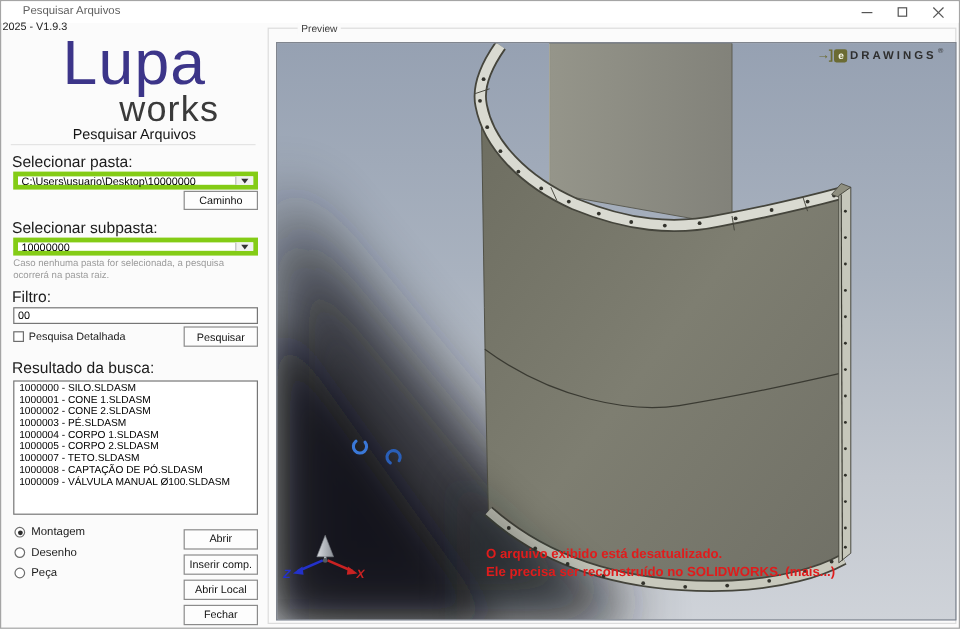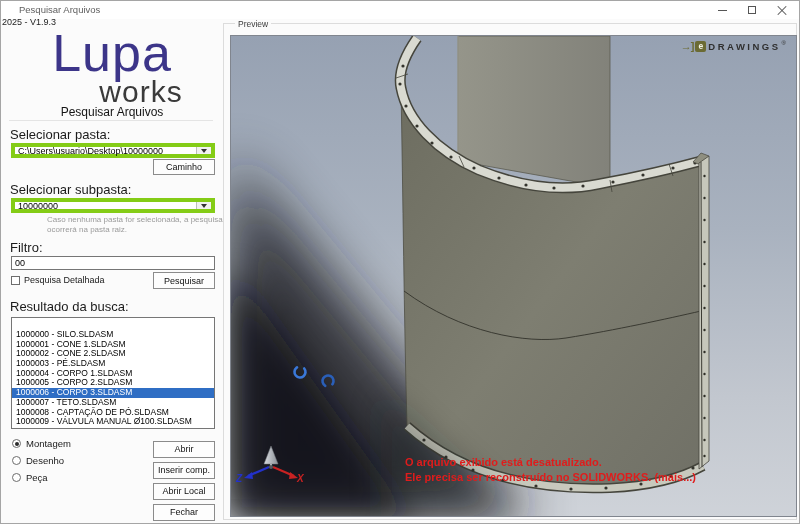--- a/index.html
+++ b/index.html
@@ -31,44 +31,44 @@
   .combo { position:absolute; left:10px; width:204px; height:15px; background:#fff;
            border:4px solid #84cc16; display:flex; align-items:center; }
   .combo-text { flex:1; font-size:9px; color:#000; padding-left:3px; white-space:nowrap; overflow:hidden; }
   .combo-btn { width:15px; height:100%; background:#f1f1f1; border-left:1px solid #bdbdbd;
                display:flex; align-items:center; justify-content:center; }
   .tri-down { width:0; height:0; border-left:3.5px solid transparent; border-right:3.5px solid transparent; border-top:4.5px solid #333; }
 
   .btn { position:absolute; background:#fdfdfd; border:1px solid #8b8b8b; font-size:9px; color:#111;
          display:flex; align-items:center; justify-content:center; font-family:"Liberation Sans",sans-serif; }
 
-  .hint { position:absolute; left:10px; top:214px; width:202px; font-size:8px; line-height:9.5px; color:#9b9b9b;margin-left:36px; }
+  .hint { position:absolute; left:10px; top:214px; width:202px; font-size:8px; line-height:9.5px; color:#9b9b9b; }
 
   .text-input { position:absolute; left:10px; top:255px; width:204px; height:14px; border:1px solid #767676;
                 background:#fff; font-size:9px; padding-left:3px; font-family:"Liberation Sans",sans-serif; }
 
   .check-row { position:absolute; left:10px; top:274px; display:flex; align-items:center; gap:4px; }
   .checkbox { width:9px; height:9px; border:1px solid #6d6d6d; background:#fff; }
   .check-label { font-size:9px; color:#1a1a1a; }
 
   .listbox { position:absolute; left:10px; top:316px; width:204px; height:112px; background:#fff;
-             border:1px solid #767676; padding-top:12px; overflow:hidden; }
+             border:1px solid #767676; padding-top:1px; overflow:hidden; }
   .list-item { height:9.7px; line-height:9.7px; font-size:8.5px; color:#000; padding-left:4px; white-space:nowrap; }
   .list-item.selected { background:#2f6ec4; color:#fff; }
 
   .radio-group { position:absolute; left:11px; top:437px; display:flex; flex-direction:column; gap:7px; }
   .radio-row { display:flex; align-items:center; gap:5px; height:10px; }
   .radio { width:9px; height:9px; border:1px solid #6d6d6d; border-radius:50%; background:#fff; position:relative; }
   .radio.checked::after { content:""; position:absolute; left:2px; top:2px; width:4px; height:4px; border-radius:50%; background:#2b2b2b; }
   .radio-label { font-size:9.5px; color:#1a1a1a; }
 
   
   .preview-group { position:absolute; left:222px; top:22px; width:574px; height:497px;
                    border:1px solid #dcdcdc; }
-  .preview-legend { position:absolute; left:11px; top:-5px; background:#fbfbfb; padding:0 3px;
+  .preview-legend { position:absolute; left:24px; top:-5px; background:#fbfbfb; padding:0 3px;
                     font-size:8.5px; color:#3c3c3c; }
   .viewport { position:absolute; left:6px; top:11px; width:567px; height:482px; border:1px solid #80858e;
               overflow:hidden; background:#a7b0bd; }
   .viewport svg { position:absolute; left:0; top:0; }
 
   .edraw-logo { position:absolute; right:10px; top:4px; display:flex; align-items:center; gap:2px; }
   .edraw-arrow { font-size:11px; font-weight:bold; color:#6b6b33; letter-spacing:-1px; }
   .edraw-e { width:11px; height:11px; border-radius:2px; background:#6b6b33; color:#f4f4e6;
              font-size:8.5px; font-weight:bold; display:flex; align-items:center; justify-content:center; }
   .edraw-name { font-size:9.5px; font-weight:bold; color:#2f2f2f; letter-spacing:2.5px; }
@@ -130,21 +130,20 @@
   <button class="btn" style="left:152px; top:271px; width:62px; height:17px">Pesquisar</button>
 
   <span class="sec-label" style="top:298px">Resultado da busca:</span>
   <div class="listbox">
       <div class="list-item">1000000 - SILO.SLDASM</div>
       <div class="list-item">1000001 - CONE 1.SLDASM</div>
       <div class="list-item">1000002 - CONE 2.SLDASM</div>
       <div class="list-item">1000003 - PÉ.SLDASM</div>
       <div class="list-item">1000004 - CORPO 1.SLDASM</div>
       <div class="list-item">1000005 - CORPO 2.SLDASM</div>
-      <div class="list-item selected">1000006 - CORPO 3.SLDASM</div>
       <div class="list-item">1000007 - TETO.SLDASM</div>
       <div class="list-item">1000008 - CAPTAÇÃO DE PÓ.SLDASM</div>
       <div class="list-item">1000009 - VÁLVULA MANUAL Ø100.SLDASM</div>
     </div>
 
   <div class="radio-group">
       <div class="radio-row">
         <span class="radio checked"></span>
         <span class="radio-label">Montagem</span>
       </div>

